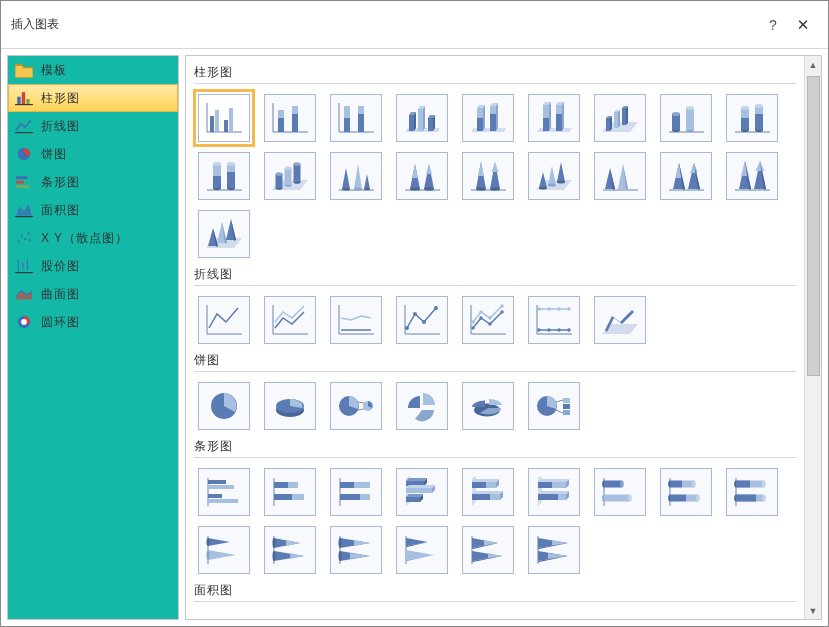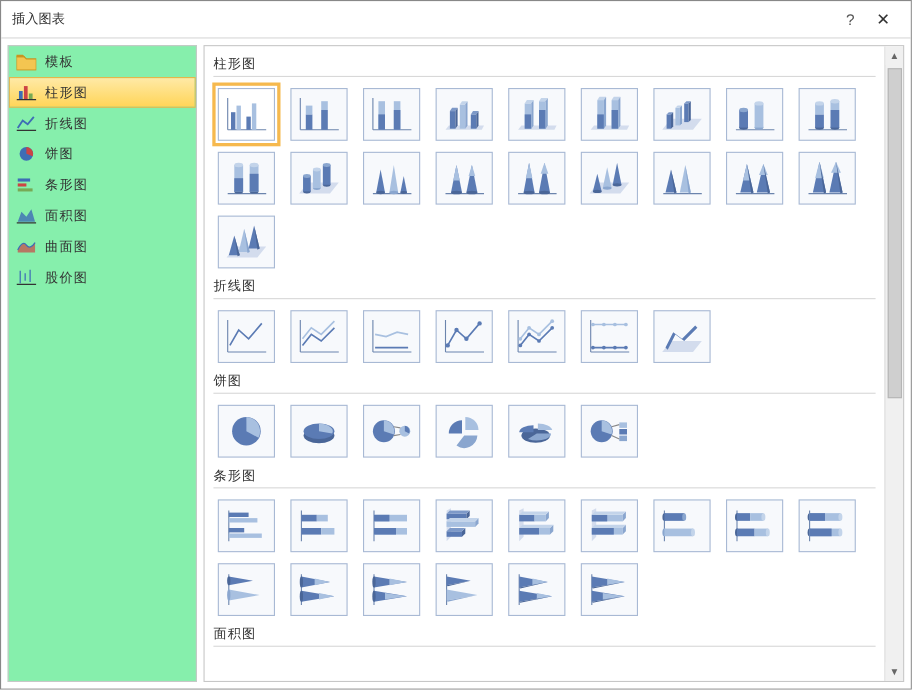--- a/index.html
+++ b/index.html
@@ -1,23 +1,23 @@
 <!DOCTYPE html>
 <html><head>
 <meta charset="utf-8">
 <style>
   * { box-sizing: border-box; margin: 0; padding: 0; }
   body { font-family: "Microsoft YaHei", "SimSun", sans-serif; font-size: 12px; color: #333; background: #fff; }
   .dialog { width: 829px; height: 627px; border: 1px solid #888; display: flex; flex-direction: column; background: #fff; }
-  .titlebar { height: 34px; display: flex; align-items: center; padding: 0 10px; border-bottom: 1px solid #d8d8d8; }
+  .titlebar { height: 48px; display: flex; align-items: center; padding: 0 10px; border-bottom: 1px solid #d8d8d8; }
   .titlebar .title { flex: 1; font-size: 12px; }
   .titlebar .help { width: 30px; text-align: center; font-size: 14px; color: #555; cursor: pointer; }
   .titlebar .close { width: 30px; text-align: center; font-size: 15px; color: #333; cursor: pointer; }
   .body { flex: 1; display: flex; overflow: hidden; padding: 6px; }
-  .sidebar { width: 172px; border: 1px solid #c7c7c7; background: #86efac; overflow-y: auto; }
+  .sidebar { width: 172px; border: 1px solid #c7c7c7; background: #14b8a6; overflow-y: auto; }
   .sidebar-item { display: flex; align-items: center; height: 28px; padding: 0 6px; cursor: pointer; border: 1px solid transparent; }
   .sidebar-item.selected { background: linear-gradient(#ffe9a6, #ffd558); border: 1px solid #e6b64a; }
   .sidebar-item .sicon { width: 18px; height: 16px; margin-right: 8px; display: flex; align-items: center; justify-content: center; }
   .sidebar-item .slabel { font-size: 12px; letter-spacing: 1px; }
   .main { flex: 1; margin-left: 6px; border: 1px solid #c7c7c7; background: #fff; position: relative; overflow: hidden; display: flex; }
   .main-content { flex: 1; overflow-y: auto; overflow-x: hidden; padding: 0 8px 6px 8px; }
   .main-scrollbar { width: 17px; background: #f0f0f0; border-left: 1px solid #ddd; position: relative; }
   .scroll-up, .scroll-down { position: absolute; left: 0; width: 100%; height: 17px; background: #f0f0f0; display:flex; align-items:center; justify-content:center; color:#666; font-size:9px; }
   .scroll-up { top: 0; }
   .scroll-down { bottom: 0; }
@@ -93,36 +93,58 @@
           <svg viewBox="0 0 16 14">
               <polygon points="1,12 4,4 8,8 12,2 15,12" fill="#3e6db5" opacity="0.8"></polygon>
               <line x1="0" y1="13" x2="16" y2="13" stroke="#333"></line>
             </svg>
         </span>
         <span class="slabel">面积图</span>
       </div>
       <div class="sidebar-item">
         <span class="sicon">
           <svg viewBox="0 0 16 14">
-              <path d="M1 10 Q5 2 8 6 Q11 10 15 4 L15 12 L1 12 Z" fill="#c44" opacity="0.7"></path>
-              <path d="M1 10 Q5 2 8 6 Q11 10 15 4" fill="none" stroke="#3e6db5"></path>
-            </svg>
-        </span>
-        <span class="slabel">曲面图</span>
+              <circle cx="3" cy="10" r="1" fill="#3e6db5"></circle>
+              <circle cx="6" cy="5" r="1" fill="#3e6db5"></circle>
+              <circle cx="9" cy="8" r="1" fill="#3e6db5"></circle>
+              <circle cx="12" cy="3" r="1" fill="#3e6db5"></circle>
+              <circle cx="13" cy="9" r="1" fill="#3e6db5"></circle>
+            </svg>
+        </span>
+        <span class="slabel">X Y（散点图）</span>
       </div>
       <div class="sidebar-item">
         <span class="sicon">
           <svg viewBox="0 0 16 14">
               <line x1="3" y1="2" x2="3" y2="12" stroke="#3e6db5"></line>
               <line x1="7" y1="4" x2="7" y2="10" stroke="#3e6db5"></line>
               <line x1="11" y1="1" x2="11" y2="11" stroke="#3e6db5"></line>
               <line x1="0" y1="13" x2="16" y2="13" stroke="#333"></line>
             </svg>
         </span>
         <span class="slabel">股价图</span>
+      </div>
+      <div class="sidebar-item">
+        <span class="sicon">
+          <svg viewBox="0 0 16 14">
+              <path d="M1 10 Q5 2 8 6 Q11 10 15 4 L15 12 L1 12 Z" fill="#c44" opacity="0.7"></path>
+              <path d="M1 10 Q5 2 8 6 Q11 10 15 4" fill="none" stroke="#3e6db5"></path>
+            </svg>
+        </span>
+        <span class="slabel">曲面图</span>
+      </div>
+      <div class="sidebar-item">
+        <span class="sicon">
+          <svg viewBox="0 0 16 14">
+              <circle cx="8" cy="7" r="5.5" fill="#3e6db5"></circle>
+              <path d="M8 7 L8 1.5 A5.5 5.5 0 0 1 13 9 Z" fill="#c44"></path>
+              <circle cx="8" cy="7" r="2.5" fill="#fff"></circle>
+            </svg>
+        </span>
+        <span class="slabel">圆环图</span>
       </div>
     </div>
 
     <div class="main">
       <div class="main-content">
 
         <div class="section-header">柱形图</div>
         <div class="thumb-row">
           <div class="thumb selected">
               <svg viewBox="0 0 40 36">

